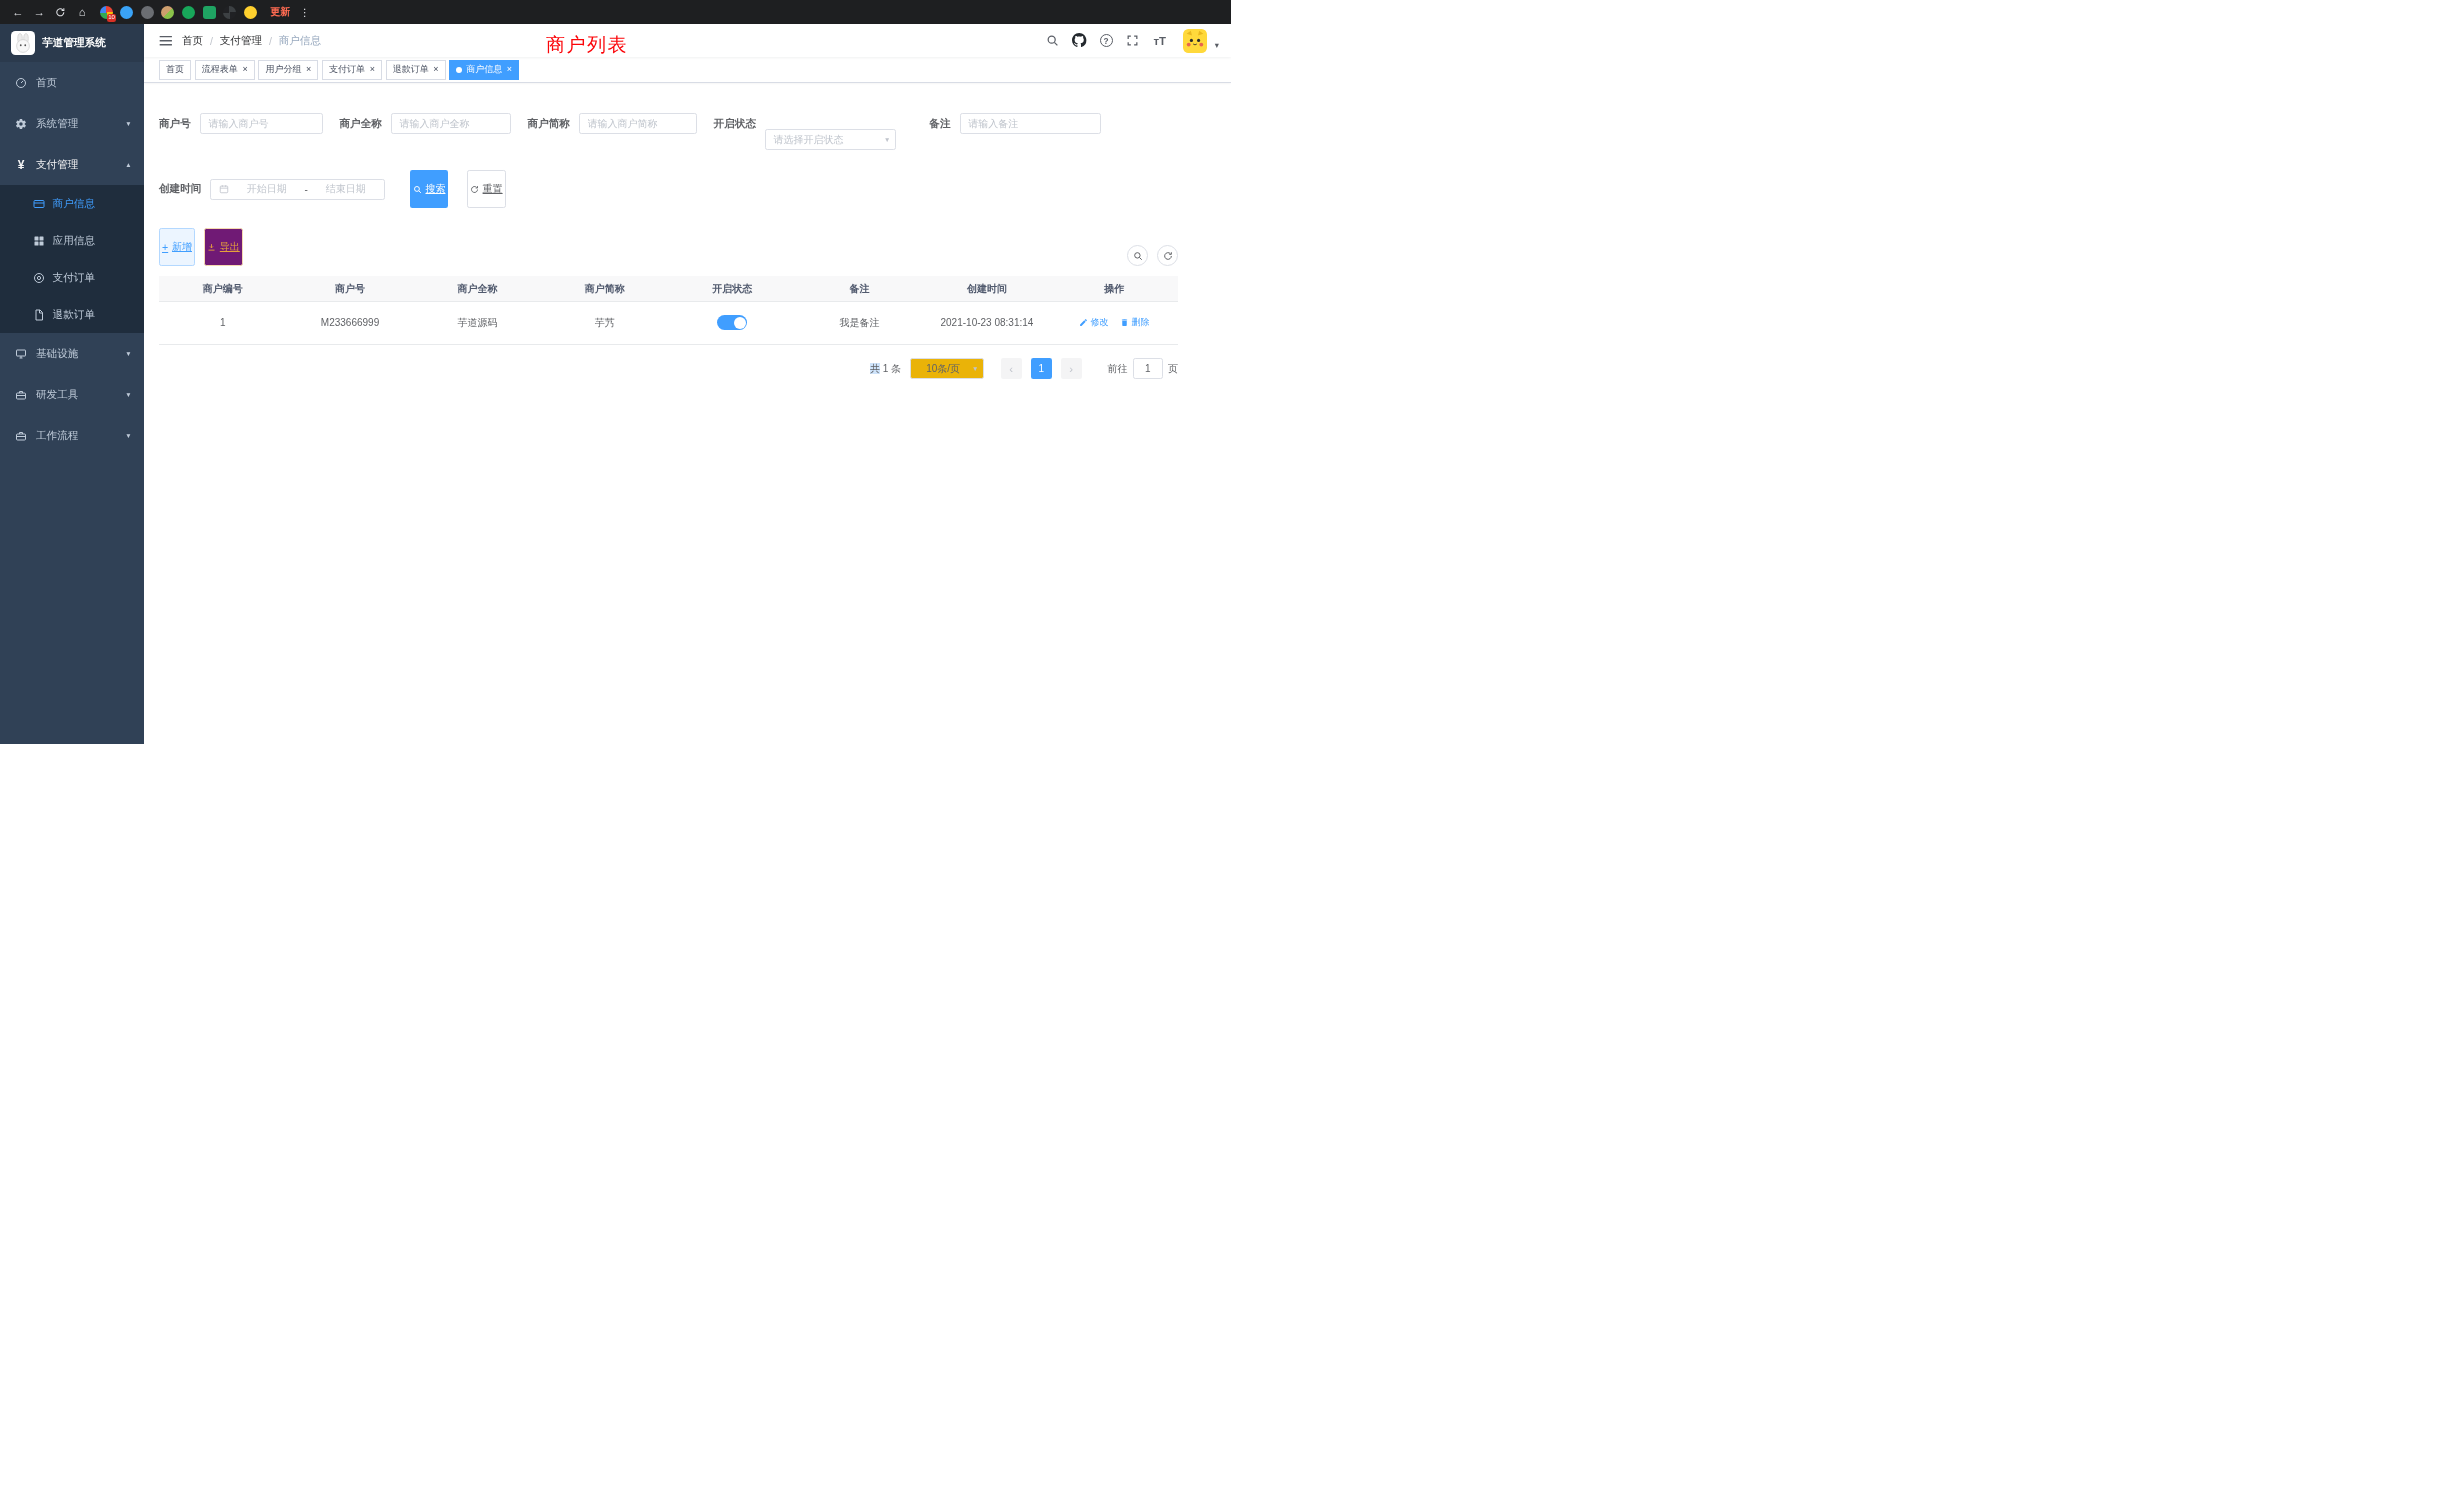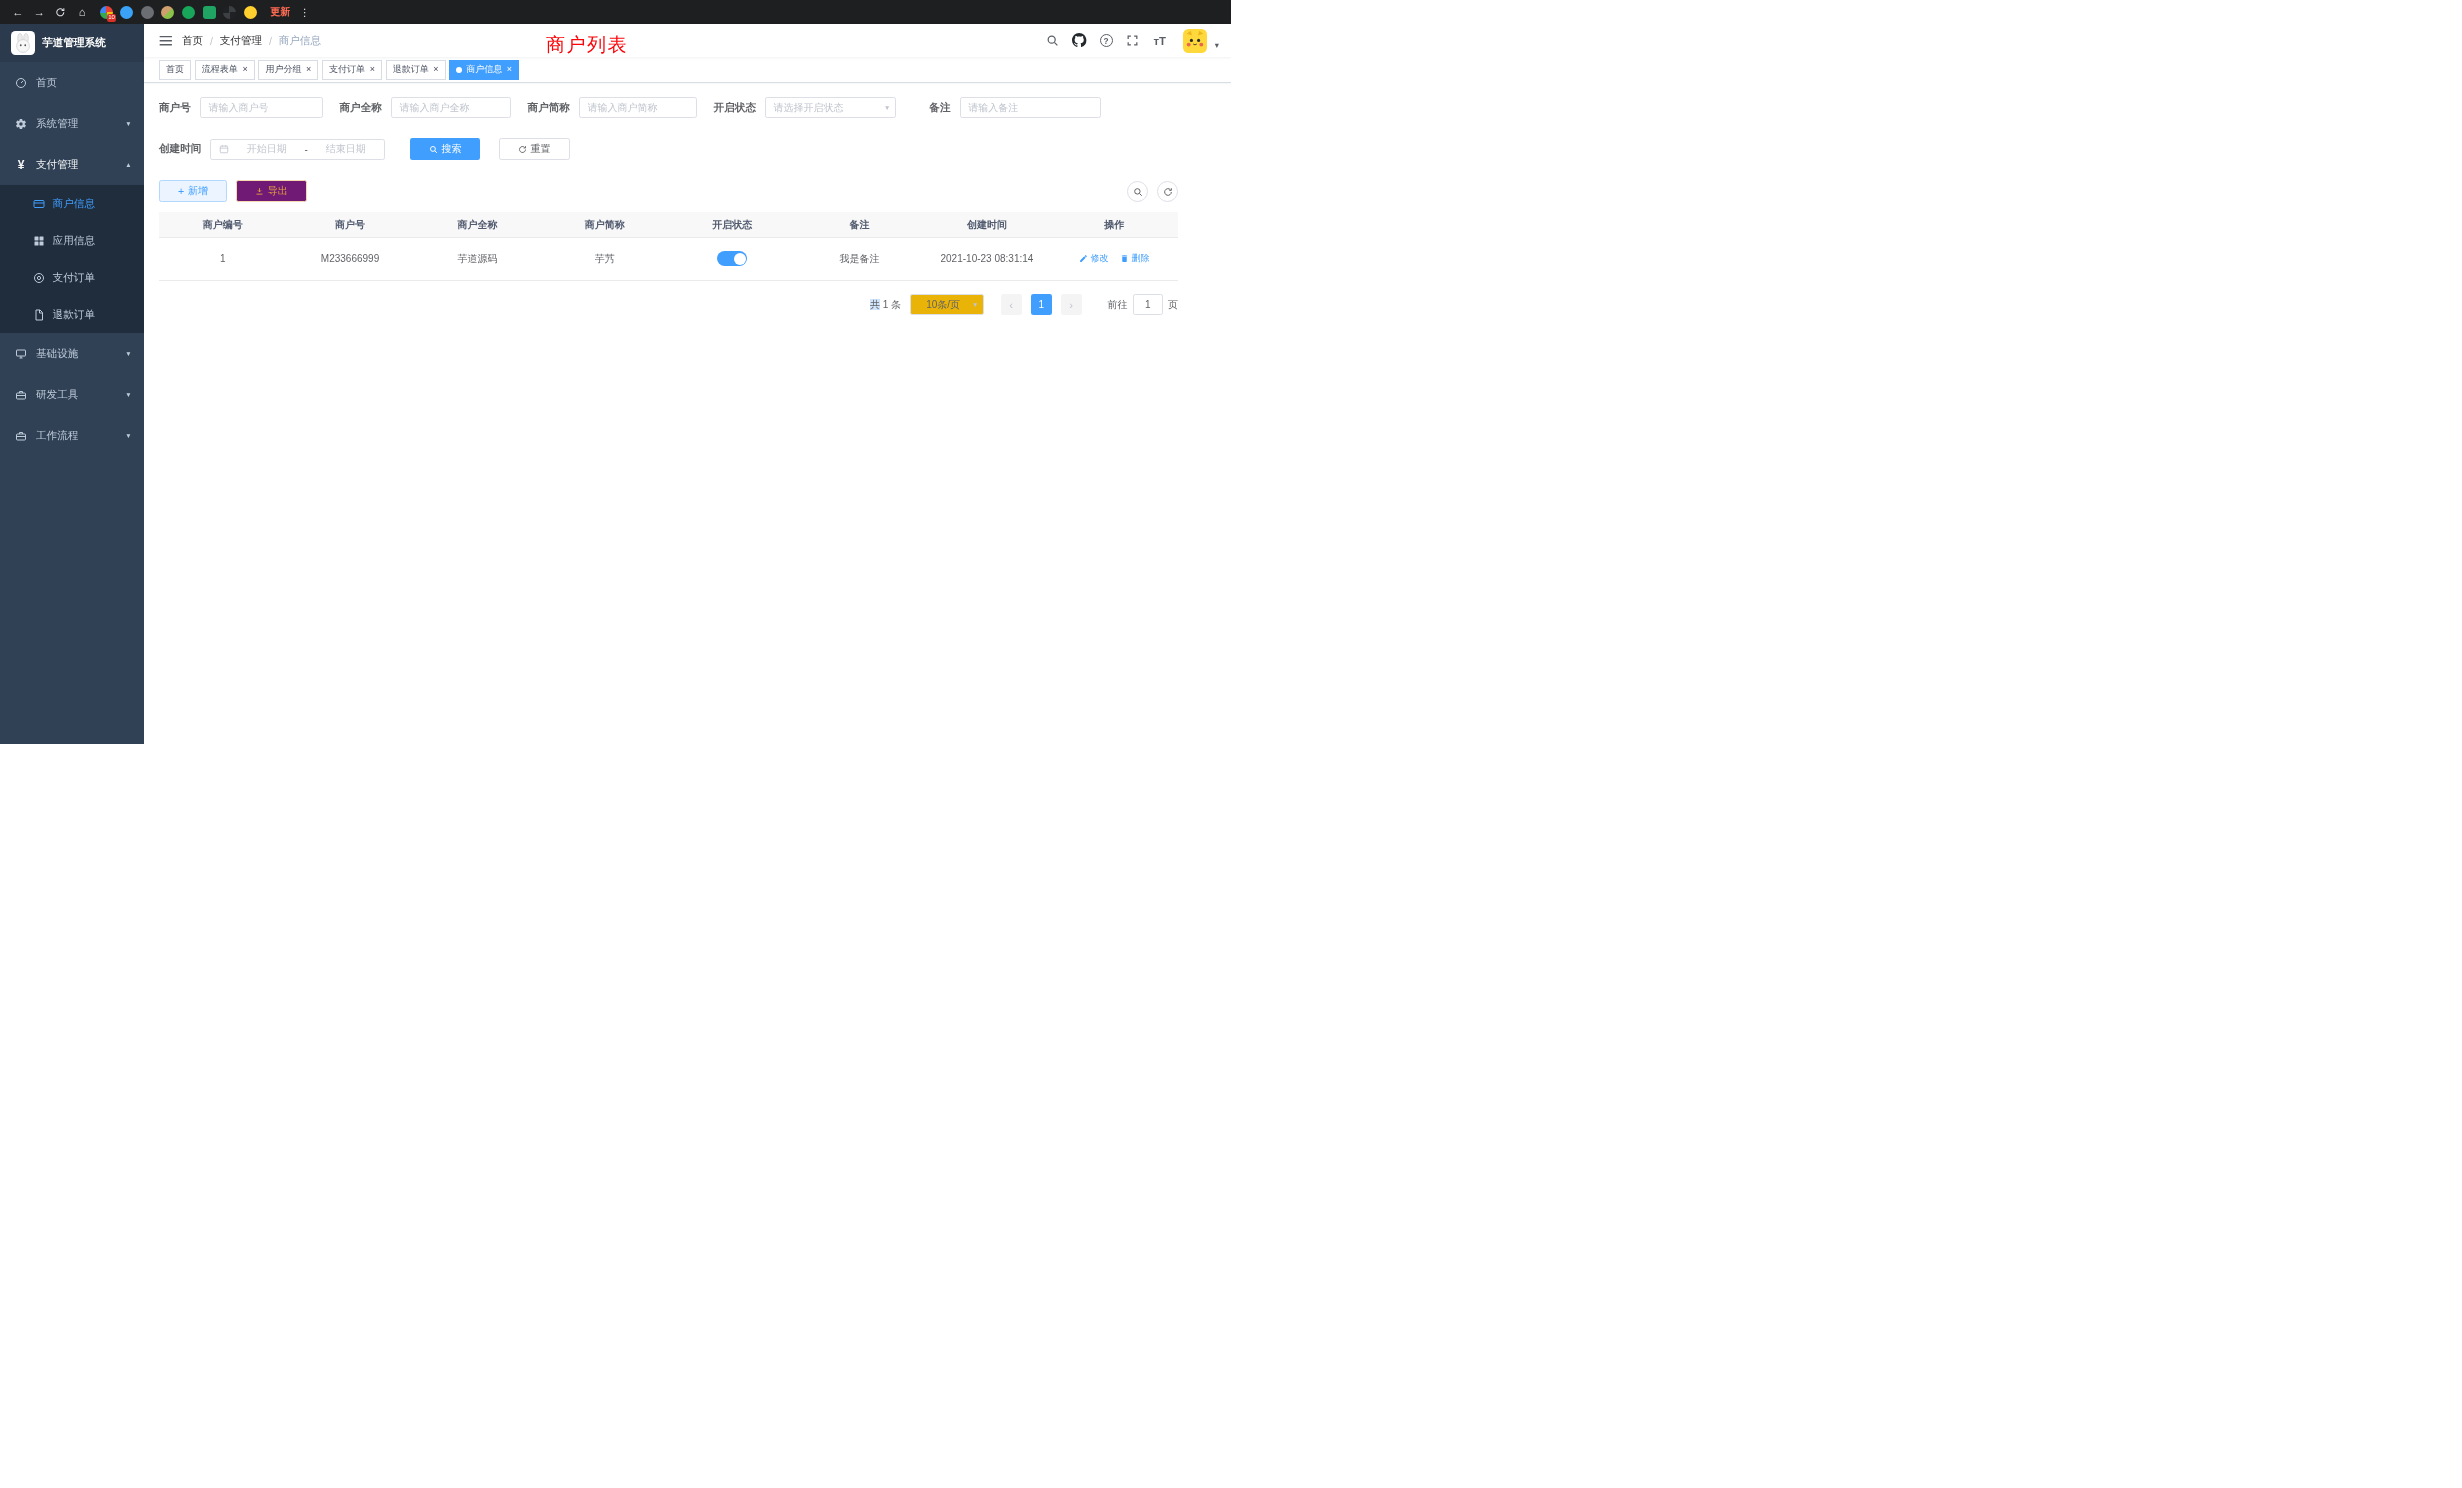--- a/index.html
+++ b/index.html
@@ -96,31 +96,31 @@
   .content { flex:1; padding:14.4px 53px 0 15px; overflow:hidden; }
   .frow { display:flex; align-items:center; margin-bottom:20px; }
   .fitem { display:flex; align-items:center; margin-right:16.7px; }
   .flabel { font-size:10.6px; font-weight:700; color:#606266; margin-right:9px; white-space:nowrap; }
   .tinput { height:21px; border:0.8px solid #dcdfe6; border-radius:2.3px; padding:0 7.6px; font-size:10px;
             color:#606266; outline:none; background:#fff; font-family:inherit; }
   .tinput::placeholder { color:#bfc4cc; }
   .w1 { width:123px; } .w2 { width:120px; } .w3 { width:118px; } .w5 { width:141px; }
   .select-box { width:131px; height:21px; border:0.8px solid #dcdfe6; border-radius:2.3px; display:flex;
                 align-items:center; padding:0 18px 0 7.6px; position:relative; font-size:10px; color:#bfc4cc;
-                cursor:pointer; background:#fff; }
+                cursor:pointer; background:#fff;margin-top:32px; }
   .select-caret { position:absolute; right:6px; font-size:7.6px; color:#c0c4cc; }
   .select-caret::before { content:"▾"; }
   .date-range { width:175px; height:21px; border:0.8px solid #dcdfe6; border-radius:2.3px; display:flex;
                 align-items:center; padding:0 7.6px; gap:6.8px; font-size:10px; background:#fff; cursor:pointer; }
   .date-ph { color:#bfc4cc; flex:1; text-align:center; }
   .date-sep { color:#606266; }
   .cal-icon { color:#c0c4cc; display:flex; }
 
-  .btn { height:22px; border-radius:2.3px; font-size:10px; display:inline-flex; align-items:center; gap:3.8px;
-         padding:0 18px; border:0.8px solid transparent; cursor:pointer; font-family:inherit; white-space:nowrap; }
+  .btn { height:38px; border-radius:2.3px; font-size:10px; display:inline-flex; align-items:center; gap:3.8px;
+         padding:0 2px; border:0.8px solid transparent; cursor:pointer; font-family:inherit; white-space:nowrap;text-decoration:underline; }
   .btn-primary { background:#409eff; color:#fff; }
   .btn-default { background:#fff; border-color:#dcdfe6; color:#606266; margin-left:15px; }
   .btn-plain-primary { background:#ecf5ff; border-color:#b3d8ff; color:#409eff; }
   .btn-plain-warning { background:#701a75; border-color:#f5dab1; color:#e6a23c; margin-left:9px; }
   .plus-glyph::before { content:"+"; font-size:10.6px; }
   .search-btn-wrap { margin-left:7.6px; }
 
   .toolbar { display:flex; align-items:flex-end; margin-bottom:10px; }
   .tool-right { margin-left:auto; display:flex; align-items:center; gap:9px; }
   .circle-btn { width:21px; height:21px; border-radius:50%; border:0.8px solid #dcdfe6; background:#fff;

